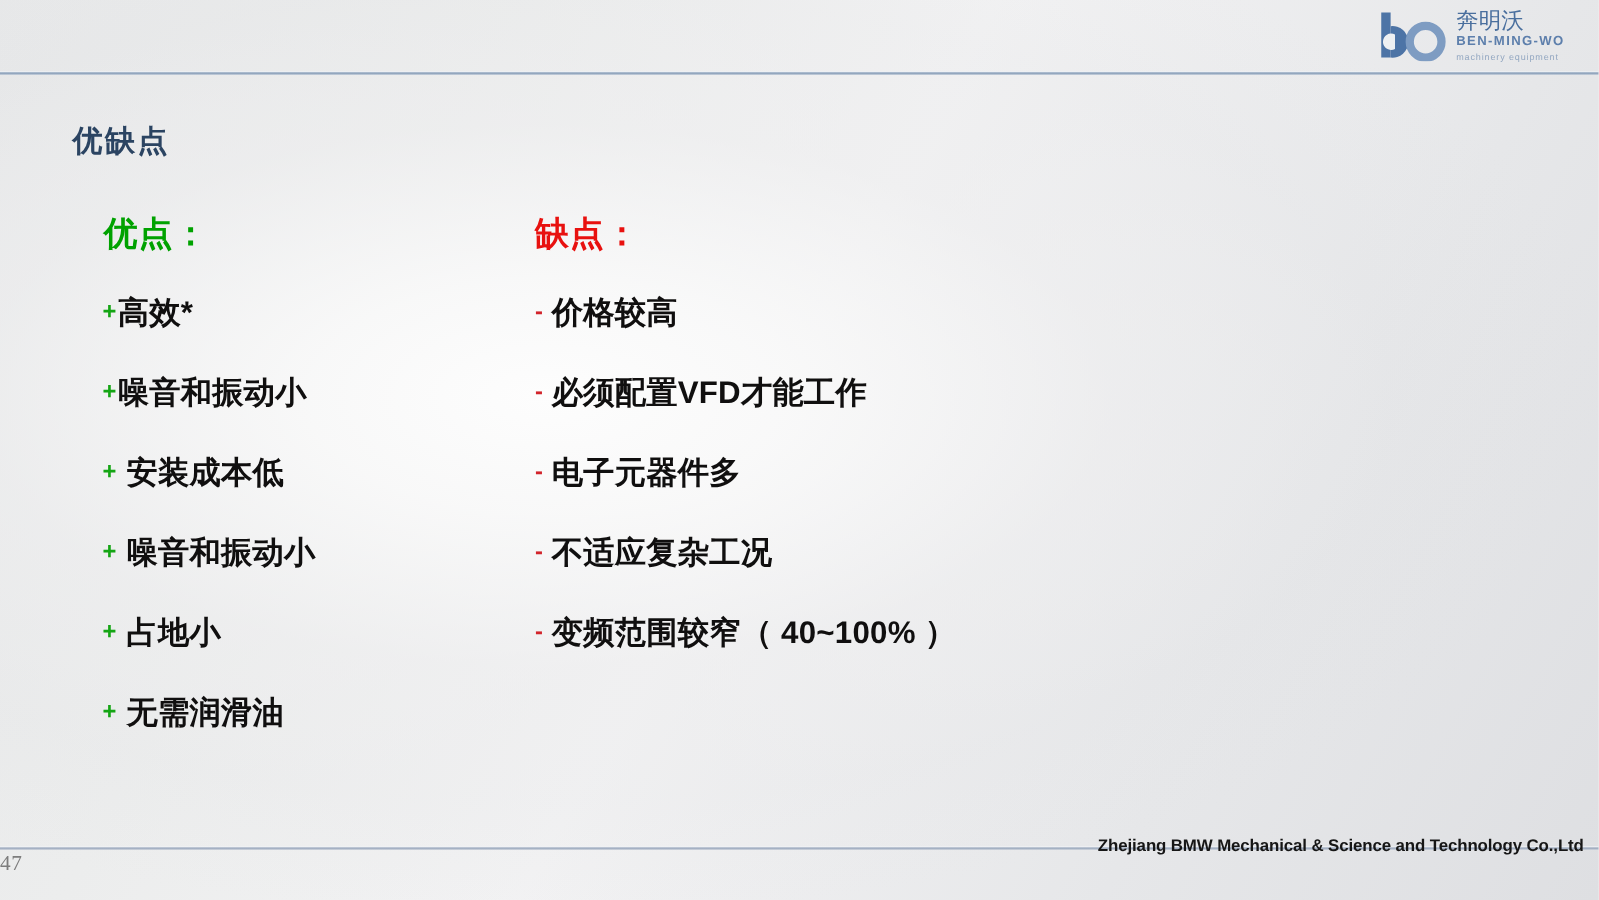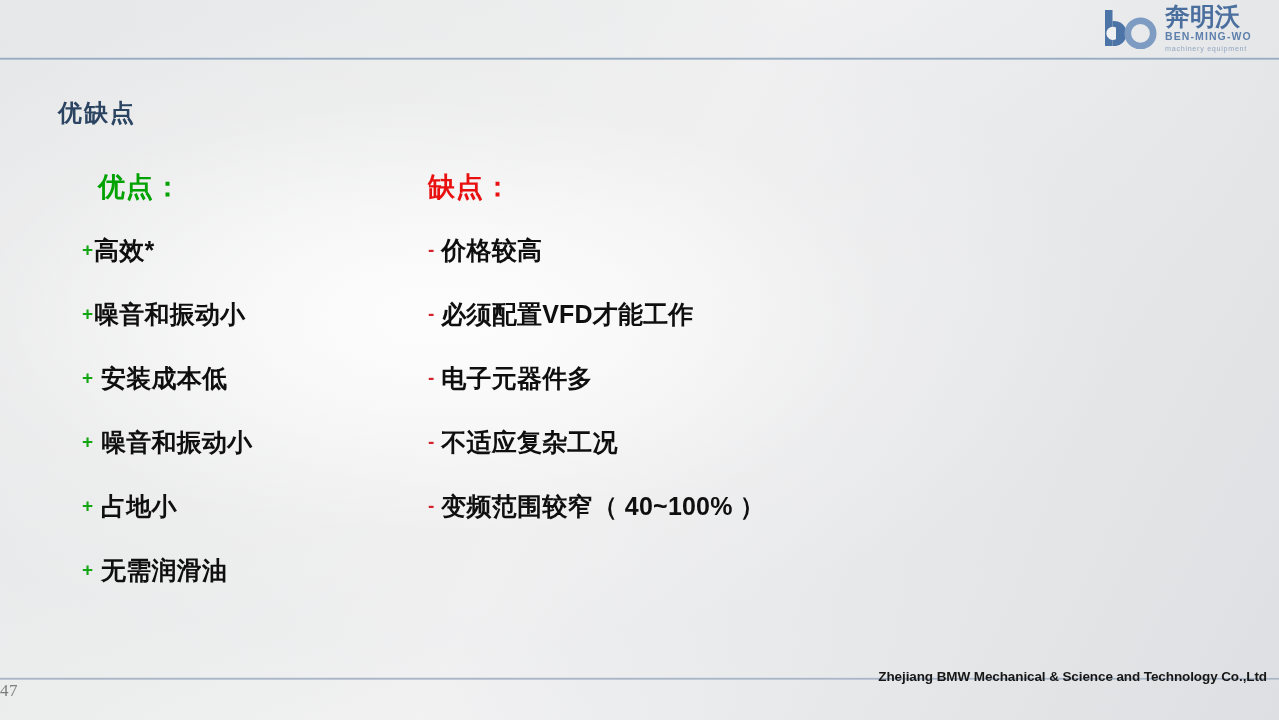--- a/index.html
+++ b/index.html
@@ -60,22 +60,22 @@
   #logo-text {
     flex: 0 0 auto;
     display: flex;
     flex-direction: column;
     align-items: flex-start;
     justify-content: center;
     line-height: 1;
     padding-top: 1px;
   }
   #logo-cn {
-    font-size: 25px;
-    font-weight: bold;
+    font-size: 18px;
+    font-weight: normal;
     color: #4a6f9e;
     letter-spacing: 0px;
     line-height: 1.02;
     white-space: nowrap;
   }
   #logo-en {
     font-size: 10.5px;
     font-weight: bold;
     color: #5d7fac;
     letter-spacing: 1.1px;
@@ -121,21 +121,21 @@
 
   .col-heading {
     font-size: 27px;
     font-weight: bold;
     letter-spacing: 1px;
     line-height: 1;
     white-space: nowrap;
     margin: 0 0 0 0;
     padding-top: 14px;
   }
-  #heading-pros { color: #00a200; margin-left: 16px; }
+  #heading-pros { color: #00a200; margin-left: 1px; }
   #heading-cons { color: #e8110f; margin-left: 0px; }
 
   .item-list {
     list-style: none;
     margin: 0;
     padding: 0;
     position: absolute;
     top: 78px;
     left: 0;
     width: 100%;

